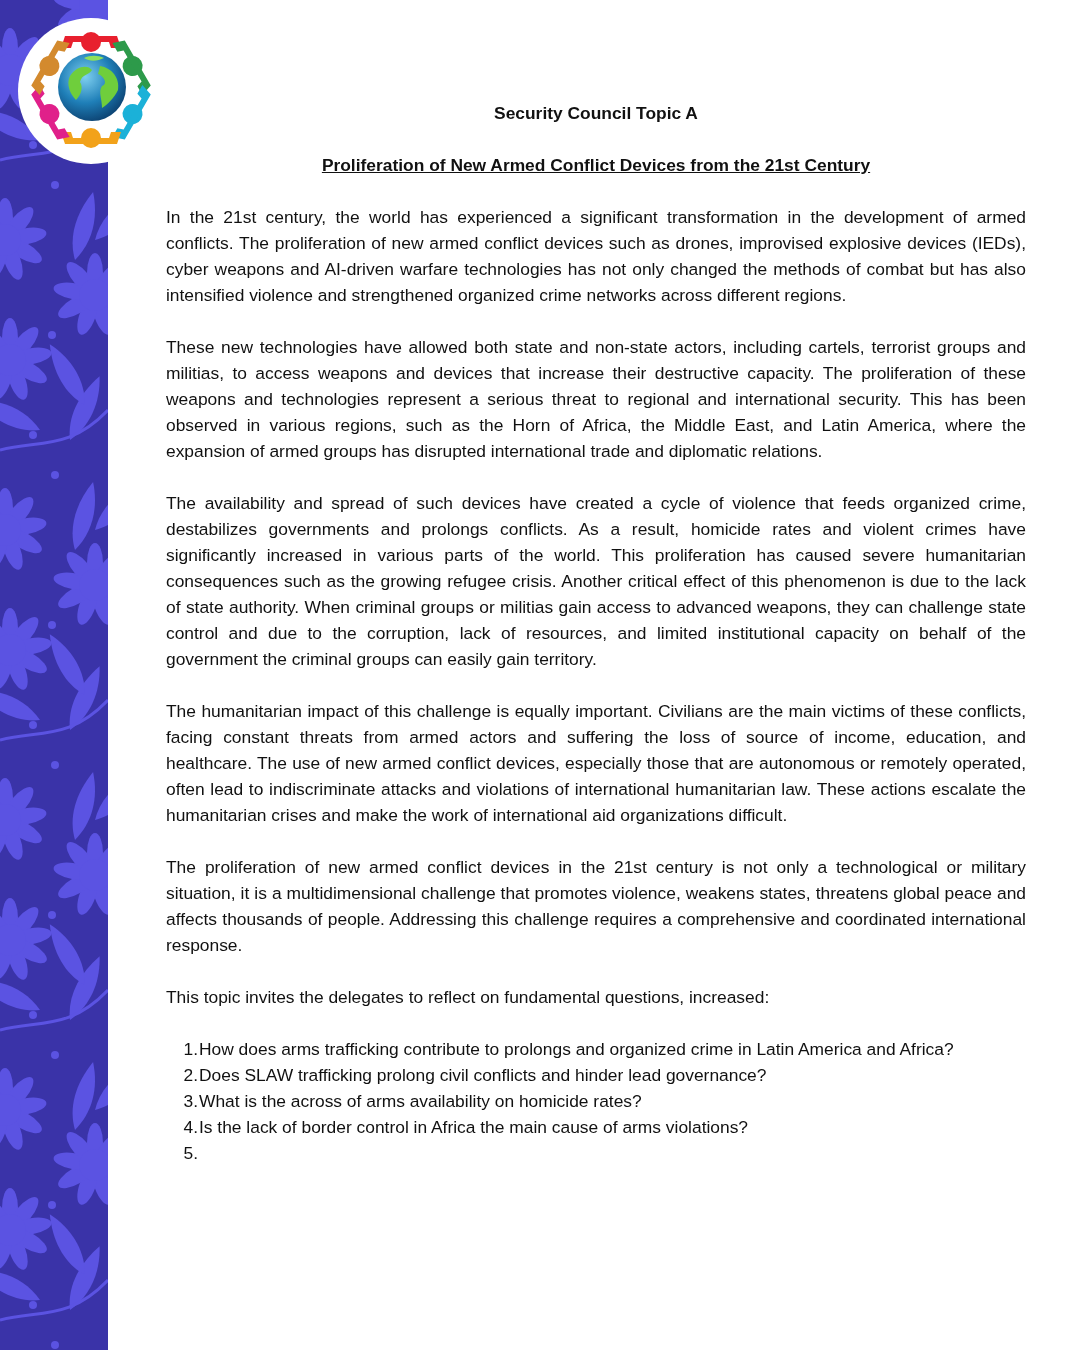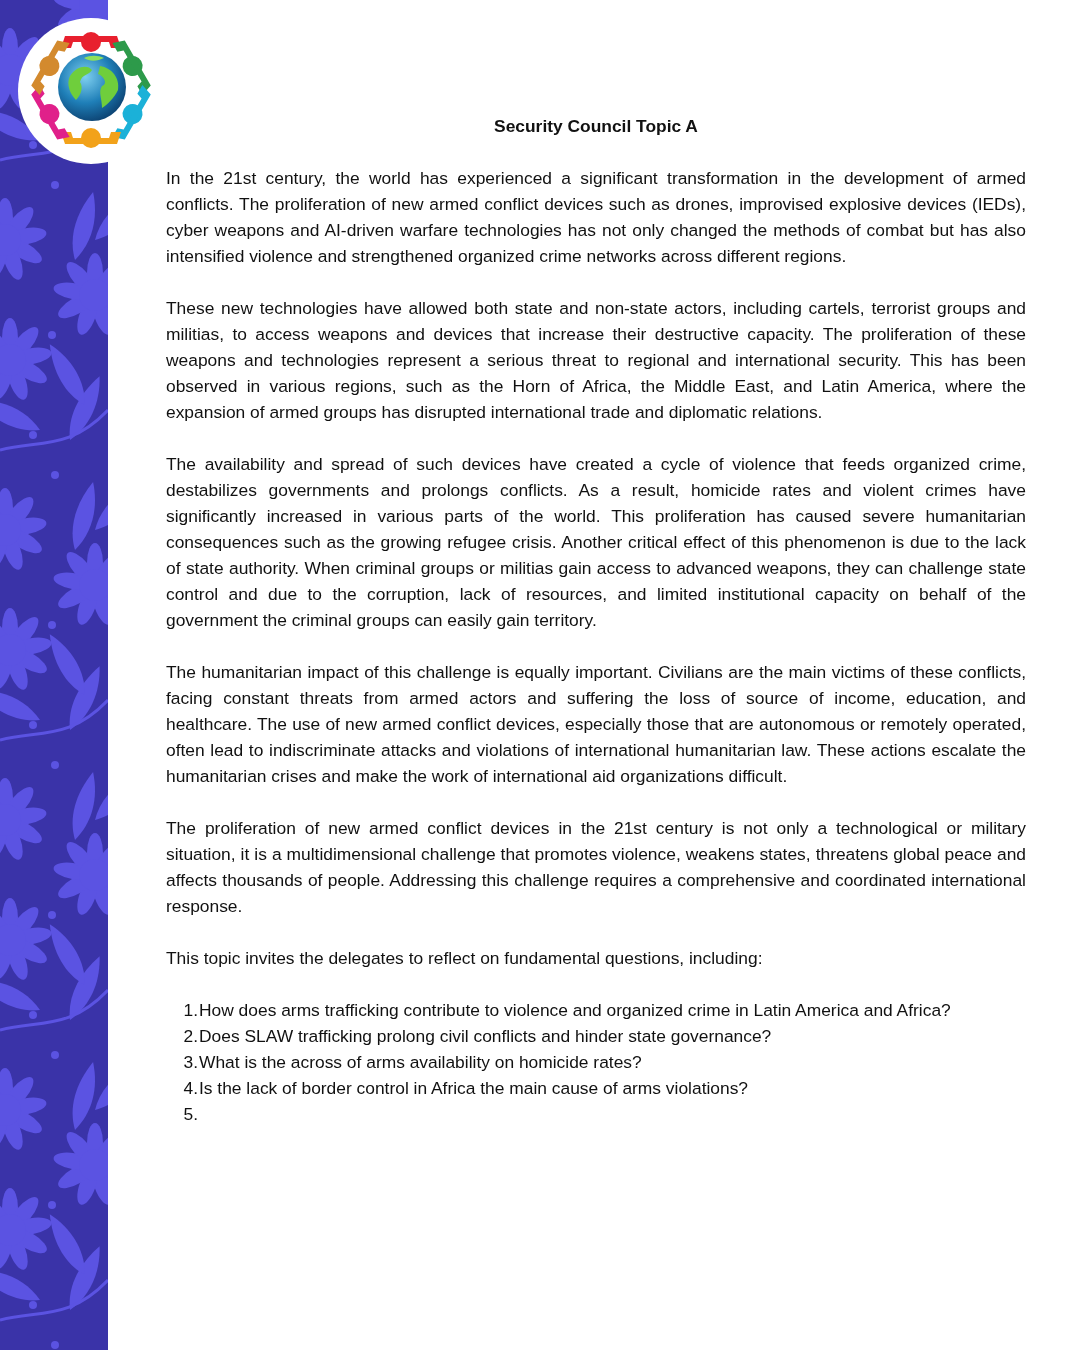--- a/index.html
+++ b/index.html
@@ -13,21 +13,21 @@
       position: absolute; left: 0; top: 0; width: 108px; height: 1350px;
       background: #3a33a8; overflow: hidden;
     }
     .sidebar svg { position: absolute; left: 0; top: 0; }
     .logo {
       position: absolute; left: 18px; top: 18px; width: 146px; height: 146px;
       border-radius: 50%; background: #ffffff;
     }
     .logo svg { position: absolute; left: 0; top: 0; }
     .content {
-      position: absolute; left: 166px; top: 113px; width: 860px;
+      position: absolute; left: 166px; top: 100px; width: 860px;
       font-size: 17.4px; line-height: 26px;
     }
     .topic-title {
       text-align: center; font-weight: bold; margin: 0; height: 26px;
       padding-left: 0;
     }
     .subject-title {
       text-align: center; font-weight: bold; text-decoration: underline;
       margin: 26px 0 0 0; height: 26px;
     }
@@ -126,36 +126,37 @@
 
     <circle cx="74" cy="69" r="34" fill="url(#ocean)"></circle>
     <path d="M52 58 C 58 48, 70 46, 74 52 C 70 58, 64 56, 62 64 C 66 70, 62 78, 58 82 C 52 76, 48 66, 52 58 Z" fill="#6fce3c"></path>
     <path d="M82 48 C 94 50, 102 60, 100 72 C 96 80, 90 86, 84 90 C 84 80, 80 74, 84 68 C 90 66, 86 58, 80 56 Z" fill="#6fce3c"></path>
     <path d="M66 40 C 72 37, 80 37, 86 40 C 80 43, 72 44, 66 40 Z" fill="#8fe05a"></path>
   </svg>
 </div>
 
 <div class="content">
   <div class="topic-title">Security Council Topic A</div>
+  <div class="subject-title">Proliferation of New Armed Conflict Devices from the 21st Century</div>
 
   <p class="para">In the 21st century, the world has experienced a significant transformation in the development of armed conflicts. The proliferation of new armed conflict devices such as drones, improvised explosive devices (IEDs), cyber weapons and AI-driven warfare technologies has not only changed the methods of combat but has also intensified violence and strengthened organized crime networks across different regions.</p>
   <p class="para">These new technologies have allowed both state and non-state actors, including cartels, terrorist groups and militias, to access weapons and devices that increase their destructive capacity. The proliferation of these weapons and technologies represent a serious threat to regional and international security. This has been observed in various regions, such as the Horn of Africa, the Middle East, and Latin America, where the expansion of armed groups has disrupted international trade and diplomatic relations.</p>
   <p class="para">The availability and spread of such devices have created a cycle of violence that feeds organized crime, destabilizes governments and prolongs conflicts. As a result, homicide rates and violent crimes have significantly increased in various parts of the world. This proliferation has caused severe humanitarian consequences such as the growing refugee crisis. Another critical effect of this phenomenon is due to the lack of state authority. When criminal groups or militias gain access to advanced weapons, they can challenge state control and due to the corruption, lack of resources, and limited institutional capacity on behalf of the government the criminal groups can easily gain territory.</p>
   <p class="para">The humanitarian impact of this challenge is equally important. Civilians are the main victims of these conflicts, facing constant threats from armed actors and suffering the loss of source of income, education, and healthcare. The use of new armed conflict devices, especially those that are autonomous or remotely operated, often lead to indiscriminate attacks and violations of international humanitarian law. These actions escalate the humanitarian crises and make the work of international aid organizations difficult.</p>
   <p class="para">The proliferation of new armed conflict devices in the 21st century is not only a technological or military situation, it is a multidimensional challenge that promotes violence, weakens states, threatens global peace and affects thousands of people. Addressing this challenge requires a comprehensive and coordinated international response.</p>
-  <p class="para">This topic invites the delegates to reflect on fundamental questions, including:</p>
+  <p class="para">This topic invites the delegates to reflect on fundamental questions, increased:</p>
 
   <ol class="questions">
     <li>
       <span class="q-num">1.</span>
-      <span class="q-text">How does arms trafficking contribute to violence and organized crime in Latin America and Africa?</span>
+      <span class="q-text">How does arms trafficking contribute to prolongs and organized crime in Latin America and Africa?</span>
     </li>
     <li>
       <span class="q-num">2.</span>
-      <span class="q-text">Does SLAW trafficking prolong civil conflicts and hinder state governance?</span>
+      <span class="q-text">Does SLAW trafficking prolong civil conflicts and hinder lead governance?</span>
     </li>
     <li>
       <span class="q-num">3.</span>
       <span class="q-text">What is the across of arms availability on homicide rates?</span>
     </li>
     <li>
       <span class="q-num">4.</span>
       <span class="q-text">Is the lack of border control in Africa the main cause of arms violations?</span>
     </li>
     <li>

